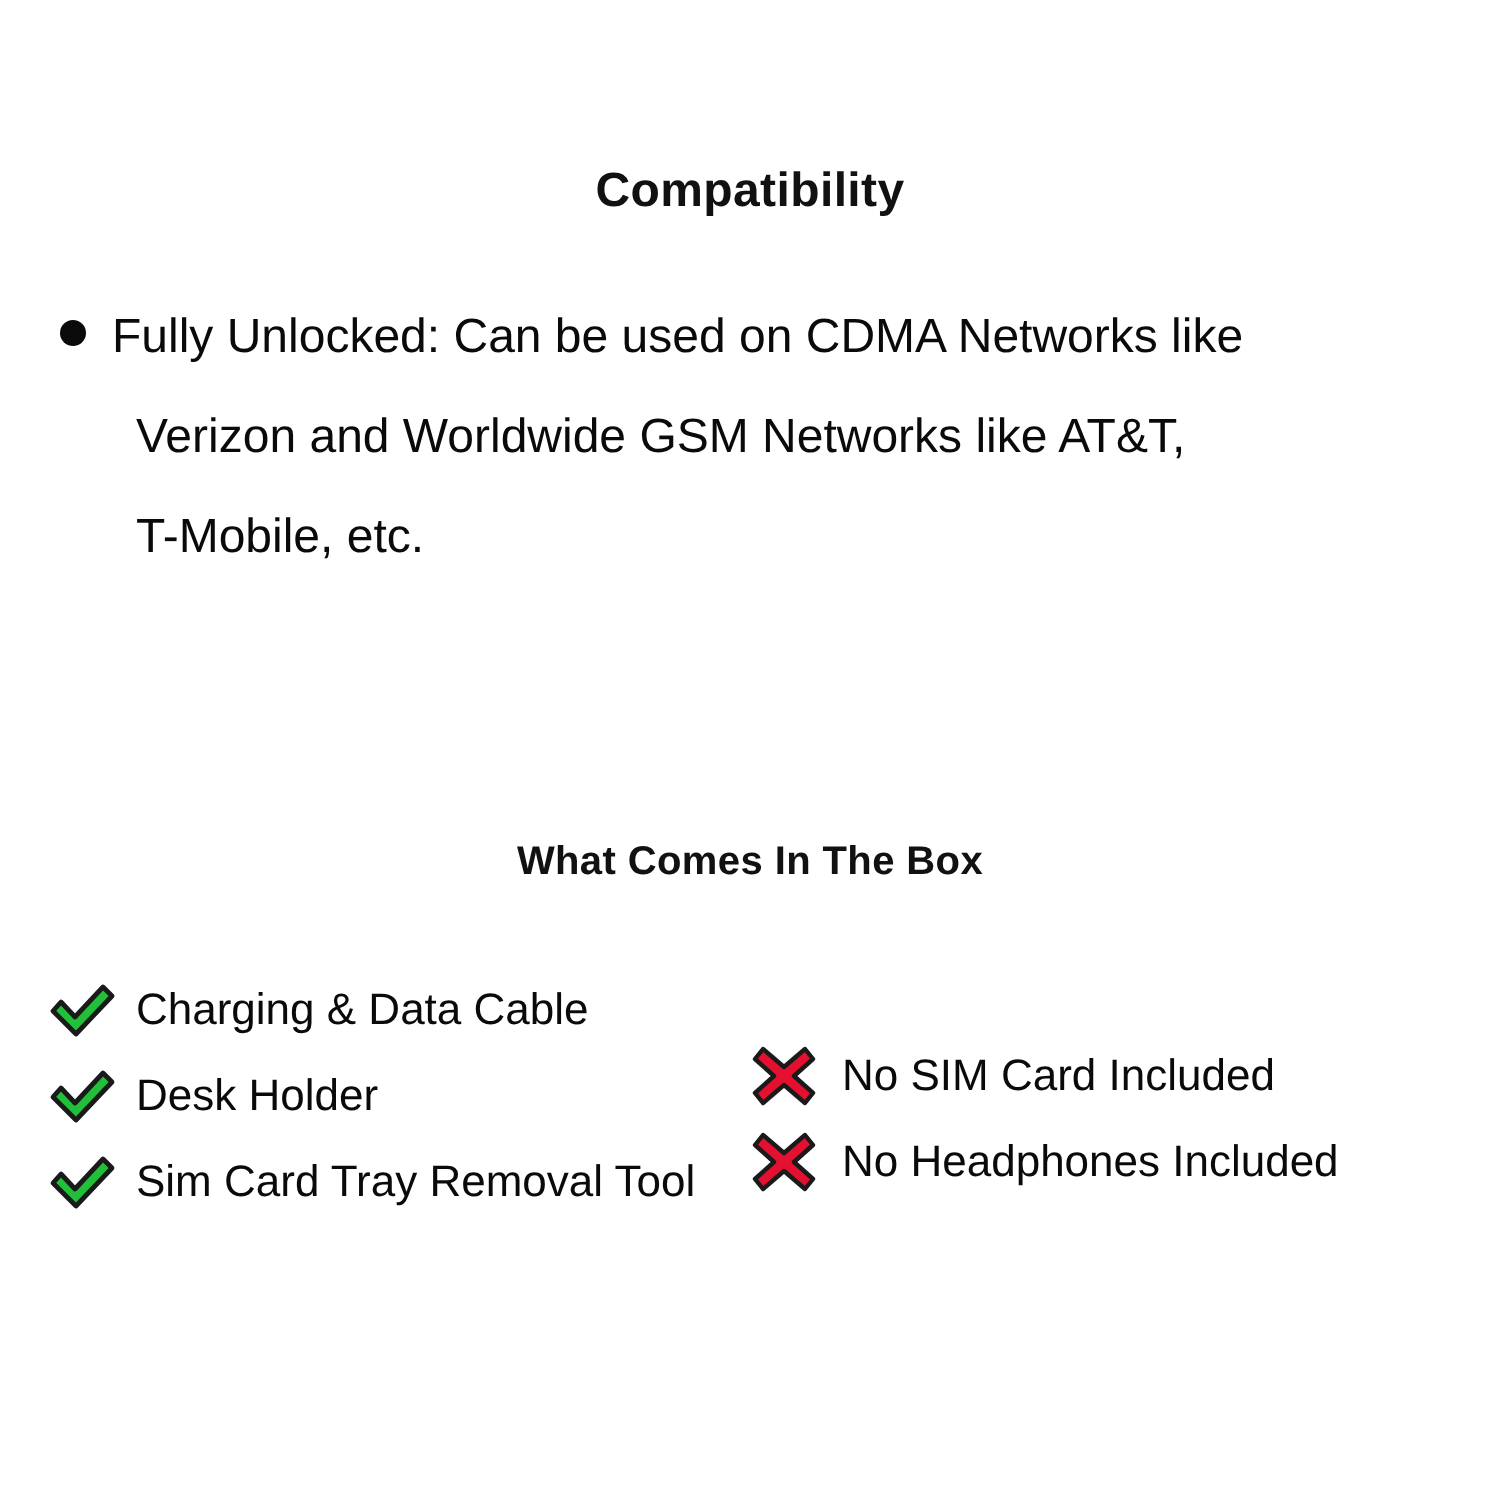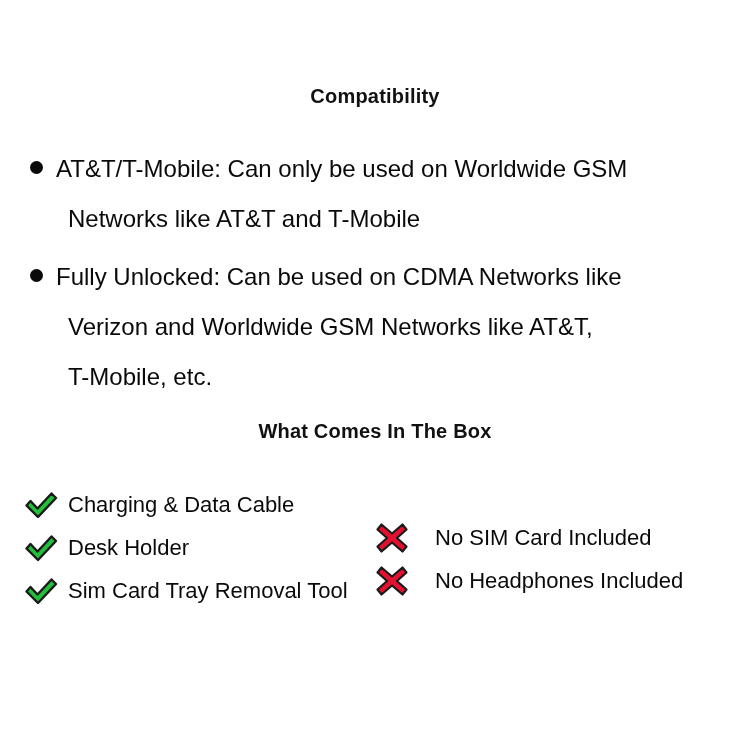--- a/index.html
+++ b/index.html
@@ -27,21 +27,21 @@
     position: absolute;
     left: 0;
     width: 750px;
     text-align: center;
     font-weight: bold;
     color: #111111;
     letter-spacing: 0.2px;
   }
   .title-compatibility {
     top: 79px;
-    font-size: 20px;
+    font-size: 24px;
     line-height: 34px;
   }
   .title-box {
     top: 415px;
     font-size: 20px;
     line-height: 33px;
   }
 
   
   .compat-block {
@@ -111,35 +111,31 @@
   .box-row .mark svg {
     display: block;
   }
   .box-row .rowlabel {
     font-size: 22px;
     line-height: 26px;
     white-space: nowrap;
     color: #0a0a0a;
   }
   .included-list .rowlabel { margin-left: 6px; }
-  .excluded-list .rowlabel { margin-left: 20px; }
+  .excluded-list .rowlabel { margin-left: 6px; }
 </style>
 </head>
 <body>
 
 <div class="page">
 
   <div class="section-title title-compatibility">Compatibility</div>
 
   <div class="compat-block">
 
-    <div class="compat-item">
-      <div class="compat-line first"><span class="bullet-dot"></span><span>AT&amp;T/T-Mobile: Can only be used on Worldwide GSM</span></div>
-      <div class="compat-line cont">Networks like AT&amp;T and T-Mobile</div>
-    </div>
 
     <div class="compat-item">
       <div class="compat-line first"><span class="bullet-dot"></span><span>Fully Unlocked: Can be used on CDMA Networks like</span></div>
       <div class="compat-line cont">Verizon and Worldwide GSM Networks like AT&amp;T,</div>
       <div class="compat-line cont">T-Mobile, etc.</div>
     </div>
 
   </div>
 
   <div class="section-title title-box">What Comes In The Box</div>

